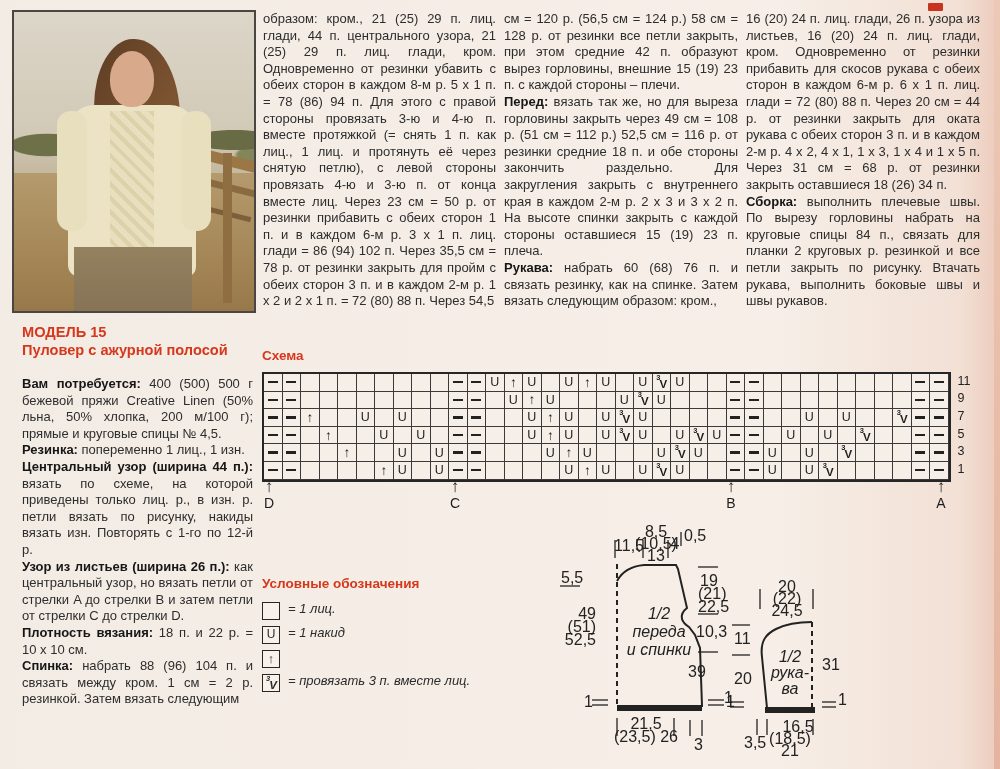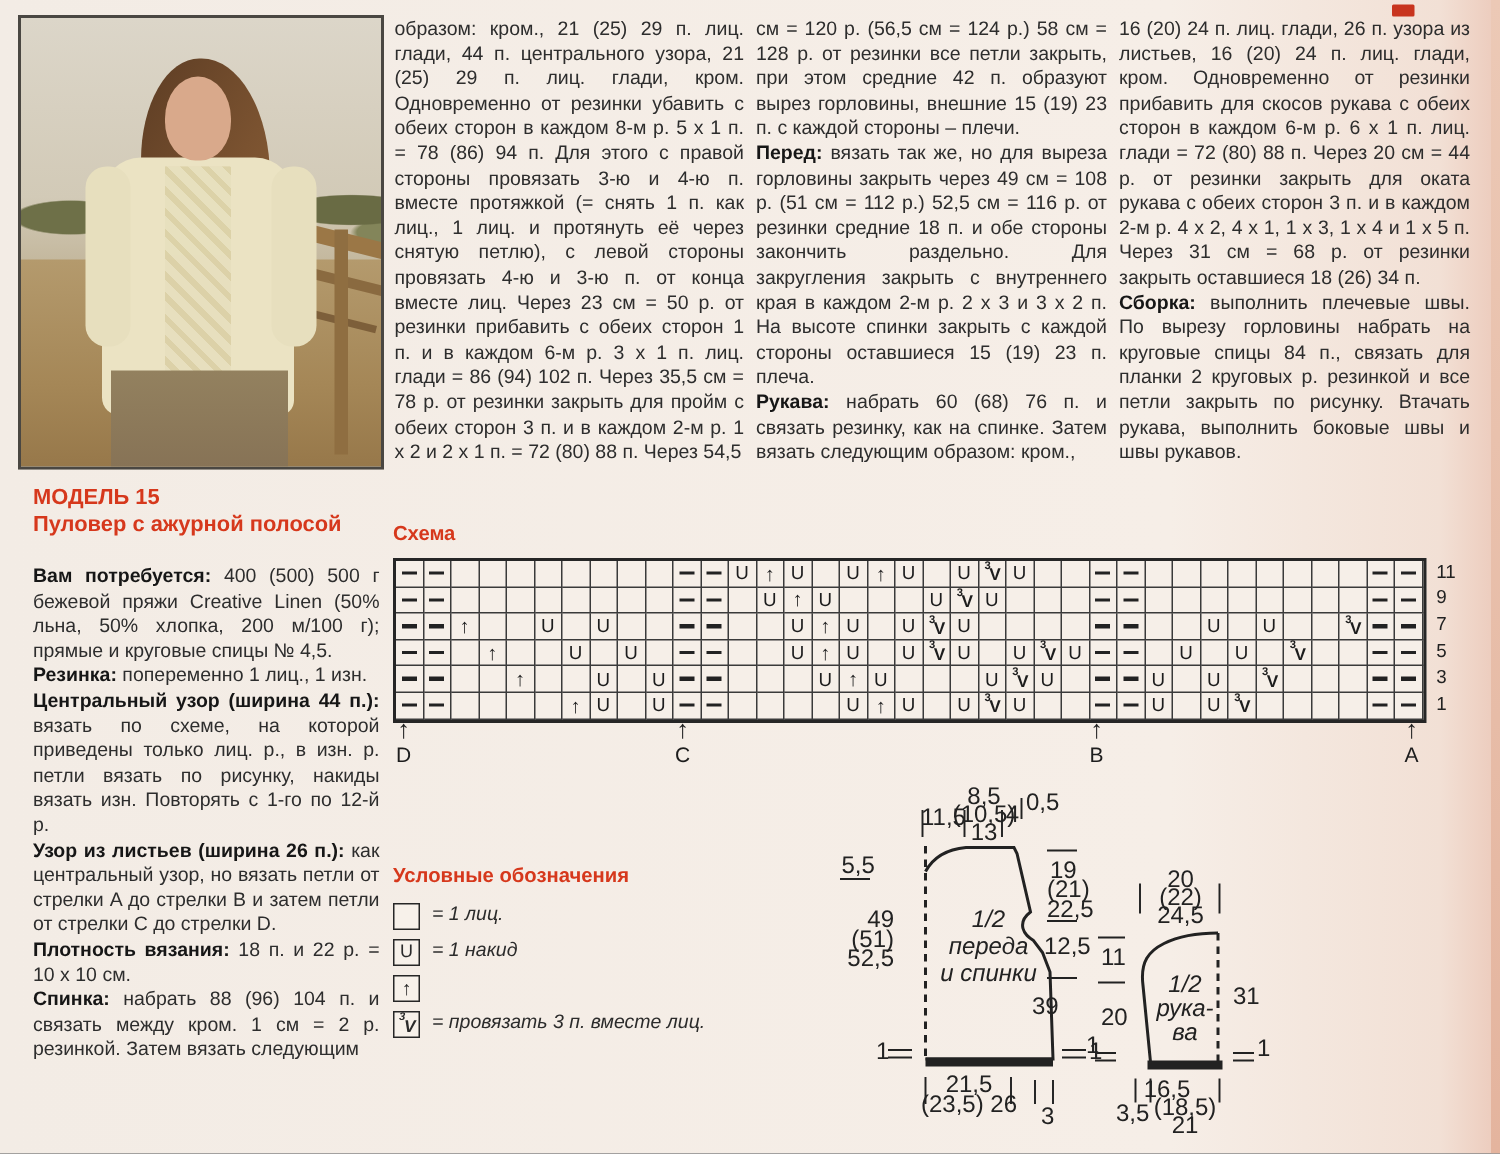--- a/index.html
+++ b/index.html
@@ -531,21 +531,21 @@
     <span class="dl" style="left:13px;top:52px">5,5</span>
     <span class="dl r" style="left:48px;top:88px">49</span>
     <span class="dl r" style="left:48px;top:101px">(51)</span>
     <span class="dl r" style="left:48px;top:114px">52,5</span>
     <span class="dl c it" style="left:111px;top:88px">1/2</span>
     <span class="dl c it" style="left:111px;top:106px">переда</span>
     <span class="dl c it" style="left:111px;top:124px">и спинки</span>
     <span class="dl" style="left:152px;top:55px">19</span>
     <span class="dl" style="left:150px;top:68px">(21)</span>
     <span class="dl" style="left:150px;top:81px">22,5</span>
-    <span class="dl" style="left:148px;top:106px">12,5</span>
+    <span class="dl" style="left:148px;top:106px">10,3</span>
     <span class="dl" style="left:140px;top:146px">39</span>
     <span class="dl" style="left:36px;top:176px">1</span>
     <span class="dl" style="left:178px;top:176px">1</span>
     <span class="dl c" style="left:98px;top:198px">21,5</span>
     <span class="dl c" style="left:98px;top:211px">(23,5) 26</span>
     <span class="dl" style="left:146px;top:219px">3</span>
   </div>
 
   <div class="diag" style="left:730px;top:575px;width:240px;height:192px">
     <svg width="240" height="192" viewBox="0 0 240 192">
@@ -568,21 +568,21 @@
     </svg>
     <span class="dl c" style="left:57px;top:6px">20</span>
     <span class="dl c" style="left:57px;top:18px">(22)</span>
     <span class="dl c" style="left:57px;top:30px">24,5</span>
     <span class="dl" style="left:4px;top:58px">11</span>
     <span class="dl" style="left:4px;top:98px">20</span>
     <span class="dl" style="left:92px;top:84px">31</span>
     <span class="dl" style="left:-6px;top:117px">1</span>
     <span class="dl" style="left:108px;top:119px">1</span>
     <span class="dl" style="left:14px;top:162px">3,5</span>
-    <span class="dl c" style="left:48px;top:146px">16,5</span>
+    <span class="dl c" style="left:68px;top:146px">16,5</span>
     <span class="dl c" style="left:60px;top:158px">(18,5)</span>
     <span class="dl c" style="left:60px;top:170px">21</span>
     <span class="dl c it" style="left:60px;top:76px">1/2</span>
     <span class="dl c it" style="left:60px;top:92px">рука-</span>
     <span class="dl c it" style="left:60px;top:108px">ва</span>
   </div>
 
   <div class="edge-strip"></div>
   <div class="print-mark"></div>
 </div>

